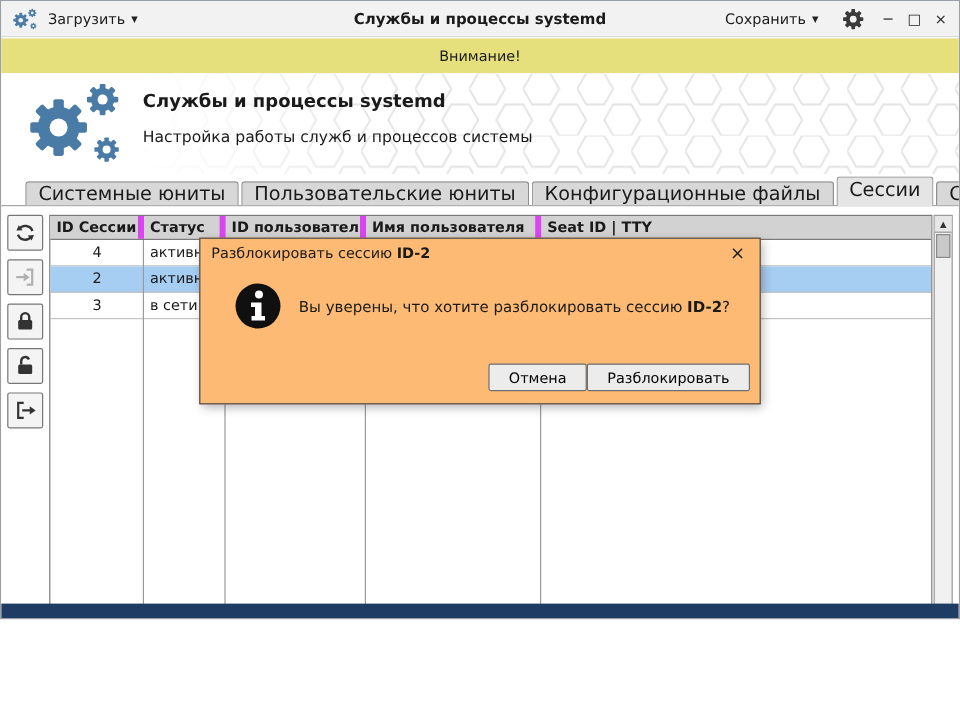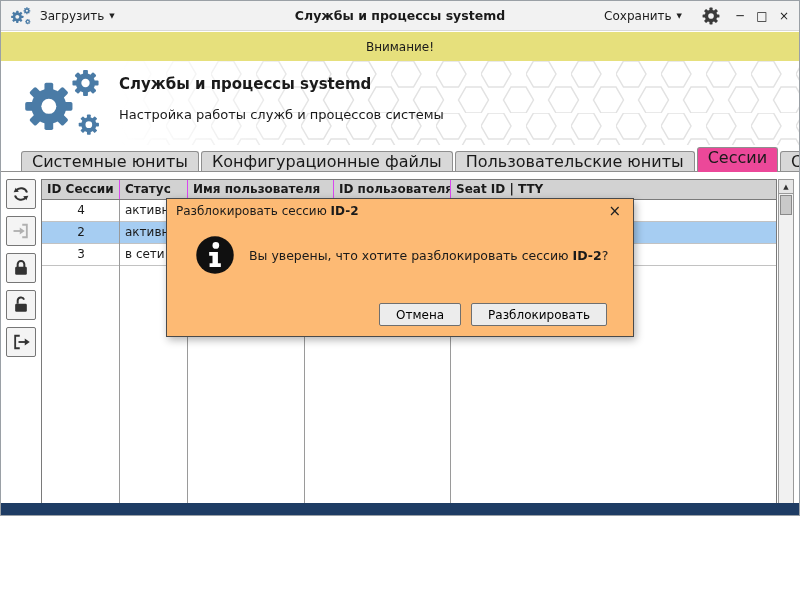--- a/index.html
+++ b/index.html
@@ -25,31 +25,31 @@
   
   .header { position:absolute; top:60px; left:0; right:0; height:84px; background:#fff; overflow:hidden; }
   .hex-bg { position:absolute; left:120px; top:0; }
   .logo-big { position:absolute; left:16px; top:2px; width:92px; height:80px; }
   .header-title { position:absolute; left:118px; top:14px; font-size:15px; font-weight:bold; }
   .header-subtitle { position:absolute; left:118px; top:46px; font-size:13px; }
 
   
   .tabs { position:absolute; top:144px; left:0; right:0; height:27px; display:flex; align-items:flex-end; padding-left:20px; border-bottom:1px solid #8f8f8f; background:#fff; }
   .tab { margin-right:2px; padding:0 10px; background:#d8d8d8; border:1px solid #8f8f8f; border-bottom:none; border-radius:3px 3px 0 0; font-size:16px; white-space:nowrap; position:relative; cursor:default; }
-  .tab.active { background:#ec4899; z-index:2; margin-bottom:-1px; padding-bottom:5px; font-weight:normal; }
+  .tab.active { background:#e5e5e5; z-index:2; margin-bottom:-1px; padding-bottom:5px; font-weight:normal; }
 
   
   .content { position:absolute; top:171px; left:0; right:0; height:421px; background:#fff; }
   .side-toolbar { position:absolute; left:5px; top:7px; display:flex; flex-direction:column; gap:7px; }
   .tool-btn { width:30px; height:30px; background:#f4f4f4; border:1px solid #767676; border-radius:2px; display:flex; align-items:center; justify-content:center; cursor:default; }
 
   
   .session-table { position:absolute; left:40px; top:7px; right:22px; bottom:5px; border:1px solid #7a7a7a; display:flex; flex-direction:column; background:#fff; }
   .thead { display:flex; background:#d2d2d2; border-bottom:1px solid #7a7a7a; font-weight:bold; flex:0 0 20px; line-height:19px; }
-  .th { padding:0 5px; border-right:1px solid #d946ef; overflow:hidden; white-space:nowrap; }
+  .th { padding:0 5px; border-right:5px solid #d946ef; overflow:hidden; white-space:nowrap; }
   .th:last-child { border-right:none; }
   .tbody { position:relative; flex:1; overflow:hidden; }
   .grid-line { position:absolute; top:0; bottom:0; width:1px; background:#9a9a9a; }
   .tr { display:flex; height:22px; line-height:21px; border-bottom:1px solid #c2c2c2; }
   .tr.selected { background:#a6cdf2; }
   .td { padding:0 5px; overflow:hidden; white-space:nowrap; }
   .center { text-align:center; }
   .col-id { width:78px; } .col-status { width:68px; } .col-uid { width:117px; } .col-uname { width:146px; } .col-seat { flex:1; }
 
   
@@ -64,21 +64,21 @@
 
   
   .dialog { position:absolute; left:165px; top:197px; width:468px; height:139px; background:#fdba74; border:1px solid #4a4a4a; box-shadow:2px 3px 8px rgba(0,0,0,.3); z-index:10; }
   .dialog-titlebar { display:flex; align-items:center; height:24px; padding:0 9px; }
   .dialog-title { font-size:12px; }
   .dialog-title .emph, .dialog-message .emph { font-weight:bold; }
   .dialog-close { margin-left:auto; font-size:15px; line-height:1; padding:0 3px; color:#222; cursor:default; }
   .dialog-body { display:flex; gap:14px; padding:12px 18px 0 28px; align-items:flex-start; }
   .info-icon { flex:0 0 40px; }
   .dialog-message { padding-top:13px; font-size:12.5px; }
-  .dialog-buttons { position:absolute; right:26px; bottom:10px; display:flex; gap:10px; }
+  .dialog-buttons { position:absolute; right:8px; bottom:10px; display:flex; }
   .dlg-btn { height:23px; padding:0 16px; background:#ececec; border:1px solid #6f6f6f; border-radius:2px; font-size:12px; font-family:inherit; cursor:default; }
 </style>
 </head>
 <body>
 
 <svg width="0" height="0" style="position:absolute" aria-hidden="true">
   <defs>
     <g id="gear8">
       <rect x="-5" y="-27" width="10" height="54" rx="2"></rect>
       <rect x="-5" y="-27" width="10" height="54" rx="2" transform="rotate(45)"></rect>
@@ -171,22 +171,22 @@
           <circle cx="82" cy="24" r="5"></circle>
           <circle cx="86" cy="74" r="4"></circle>
       </g>
     </svg>
     <div class="header-title">Службы и процессы systemd</div>
     <div class="header-subtitle">Настройка работы служб и процессов системы</div>
   </div>
 
   <div class="tabs">
     <div class="tab">Системные юниты</div>
+    <div class="tab">Пользовательские юниты</div>
     <div class="tab">Конфигурационные файлы</div>
-    <div class="tab">Пользовательские юниты</div>
     <div class="tab active">Сессии</div>
     <div class="tab">Службы</div>
   </div>
 
   <div class="content">
 
     <div class="side-toolbar">
       <div class="tool-btn">
         <svg viewBox="0 0 24 24" width="20" height="20">
           <g fill="none" stroke="#333" stroke-width="2.4">
@@ -222,22 +222,22 @@
           <line x1="9" y1="12" x2="18" y2="12" stroke="#333" stroke-width="2.2"></line>
           <polygon points="16.5,7.8 22.5,12 16.5,16.2" fill="#333"></polygon>
         </svg>
       </div>
     </div>
 
     <div class="session-table">
       <div class="thead">
         <div class="th col-id">ID Сессии</div>
         <div class="th col-status">Статус</div>
+        <div class="th col-uid">ID пользователя</div>
         <div class="th col-uname">Имя пользователя</div>
-        <div class="th col-uid">ID пользователя</div>
         <div class="th col-seat">Seat ID | TTY</div>
       </div>
       <div class="tbody">
         <div class="grid-line" style="left:77px"></div>
         <div class="grid-line" style="left:145px"></div>
         <div class="grid-line" style="left:262px"></div>
         <div class="grid-line" style="left:408px"></div>
 
         <div class="tr">
           <div class="td col-id center">4</div>

